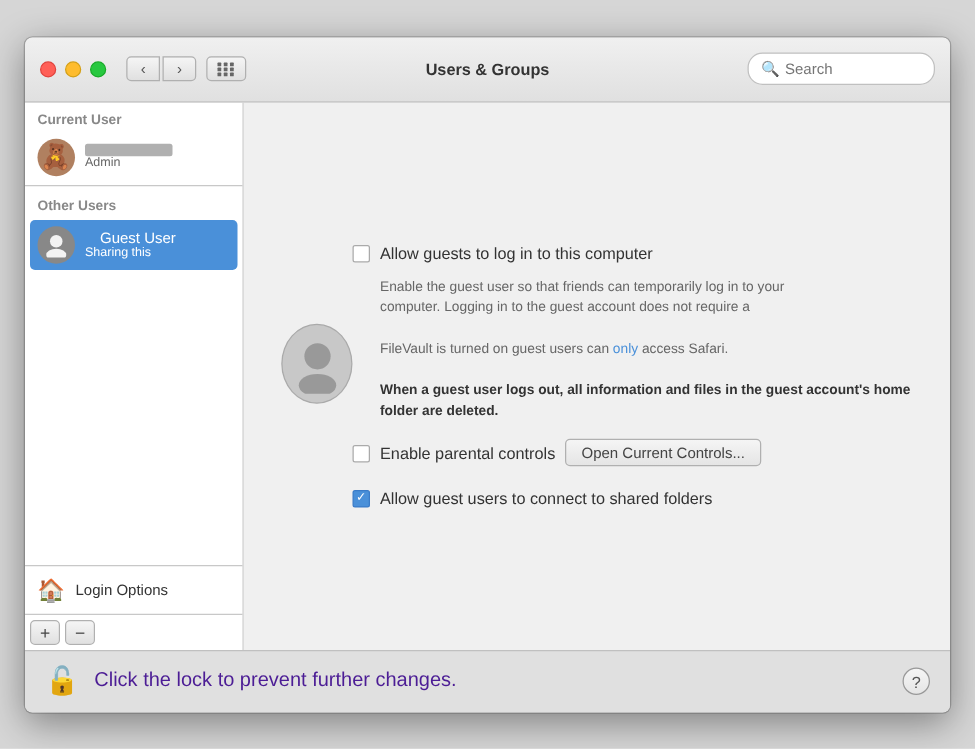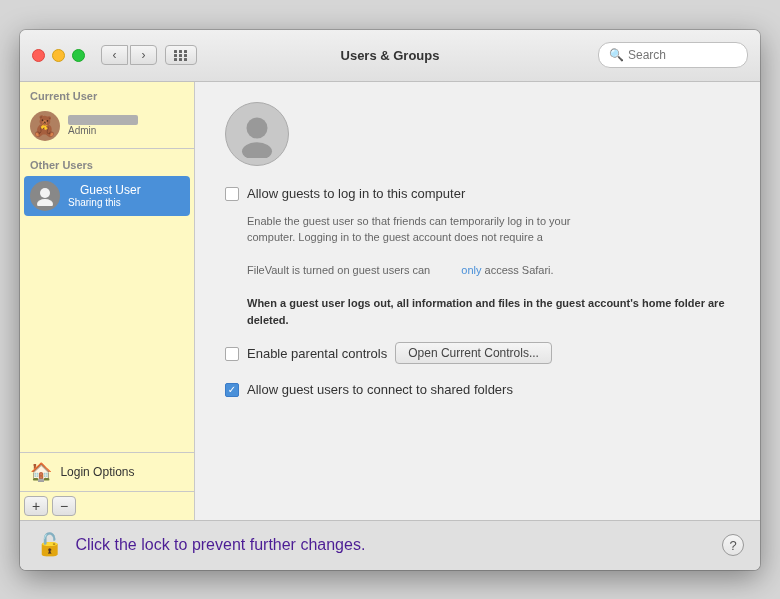--- a/index.html
+++ b/index.html
@@ -143,21 +143,21 @@
     
     .content {
       display: flex;
       flex: 1;
       overflow: hidden;
     }
 
     
     .sidebar {
       width: 175px;
-      background: #fef9c3;
+      background: #ffffff;
       border-right: 1px solid #c8c8c8;
       display: flex;
       flex-direction: column;
       flex-shrink: 0;
     }
 
     .sidebar-section-label {
       font-size: 11px;
       color: #888;
       font-weight: 600;
@@ -281,21 +281,22 @@
       font-size: 14px;
       color: #444;
       line-height: 1;
     }
 
     
     .main-panel {
       flex: 1;
       background: #f0f0f0;
       display: flex;
-      flex-direction: column;
+      flex-direction: row;
+      align-items: center;
       padding: 20px 30px;
     }
 
     .avatar-large {
       width: 64px;
       height: 64px;
       border-radius: 50%;
       background: #c8c8c8;
       display: flex;
       align-items: center;
@@ -356,21 +357,20 @@
     .description-text {
       font-size: 11px;
       color: #666;
       line-height: 1.5;
       margin-left: 22px;
       margin-top: 2px;
     }
 
     .description-text .highlight {
       color: #4a90d9;
-      margin-left: 28px;
     }
 
     .description-text .bold-text {
       font-weight: bold;
       color: #333;
     }
 
     .parental-controls-row {
       display: flex;
       align-items: center;

